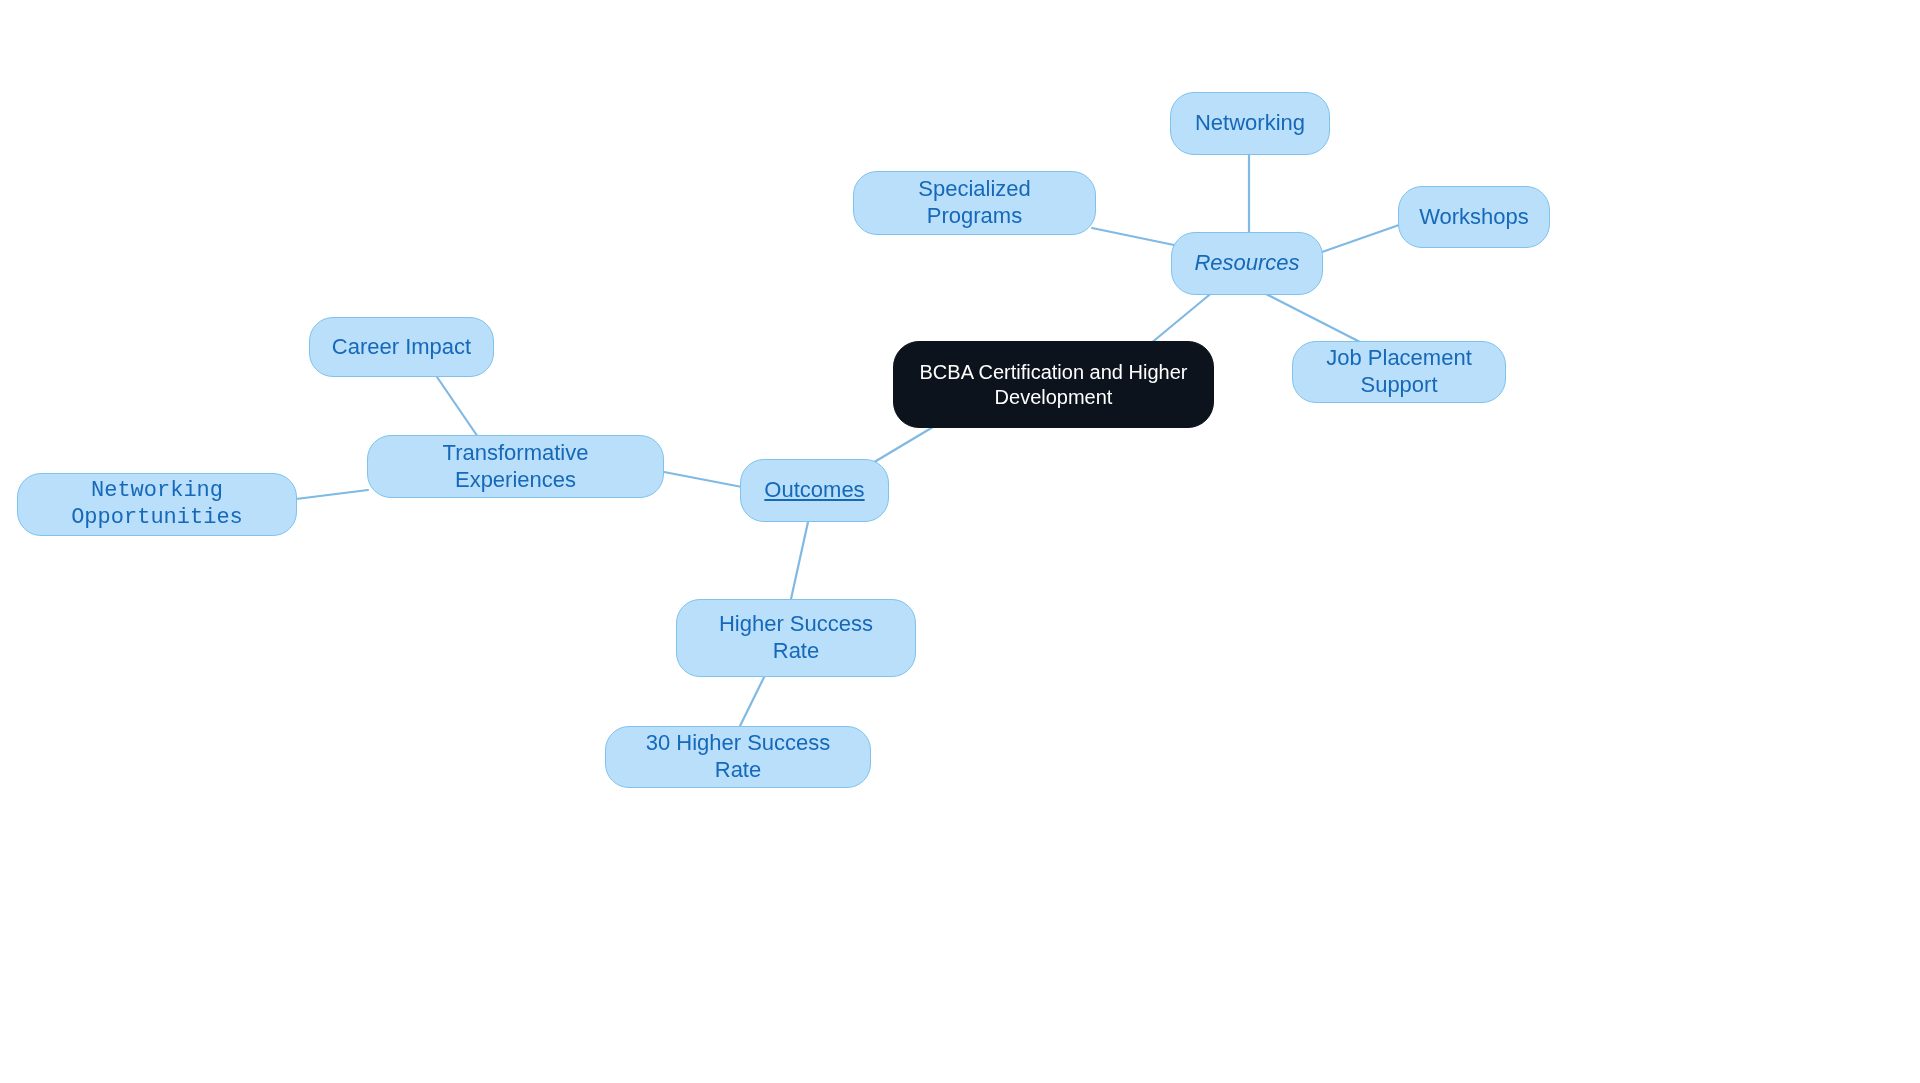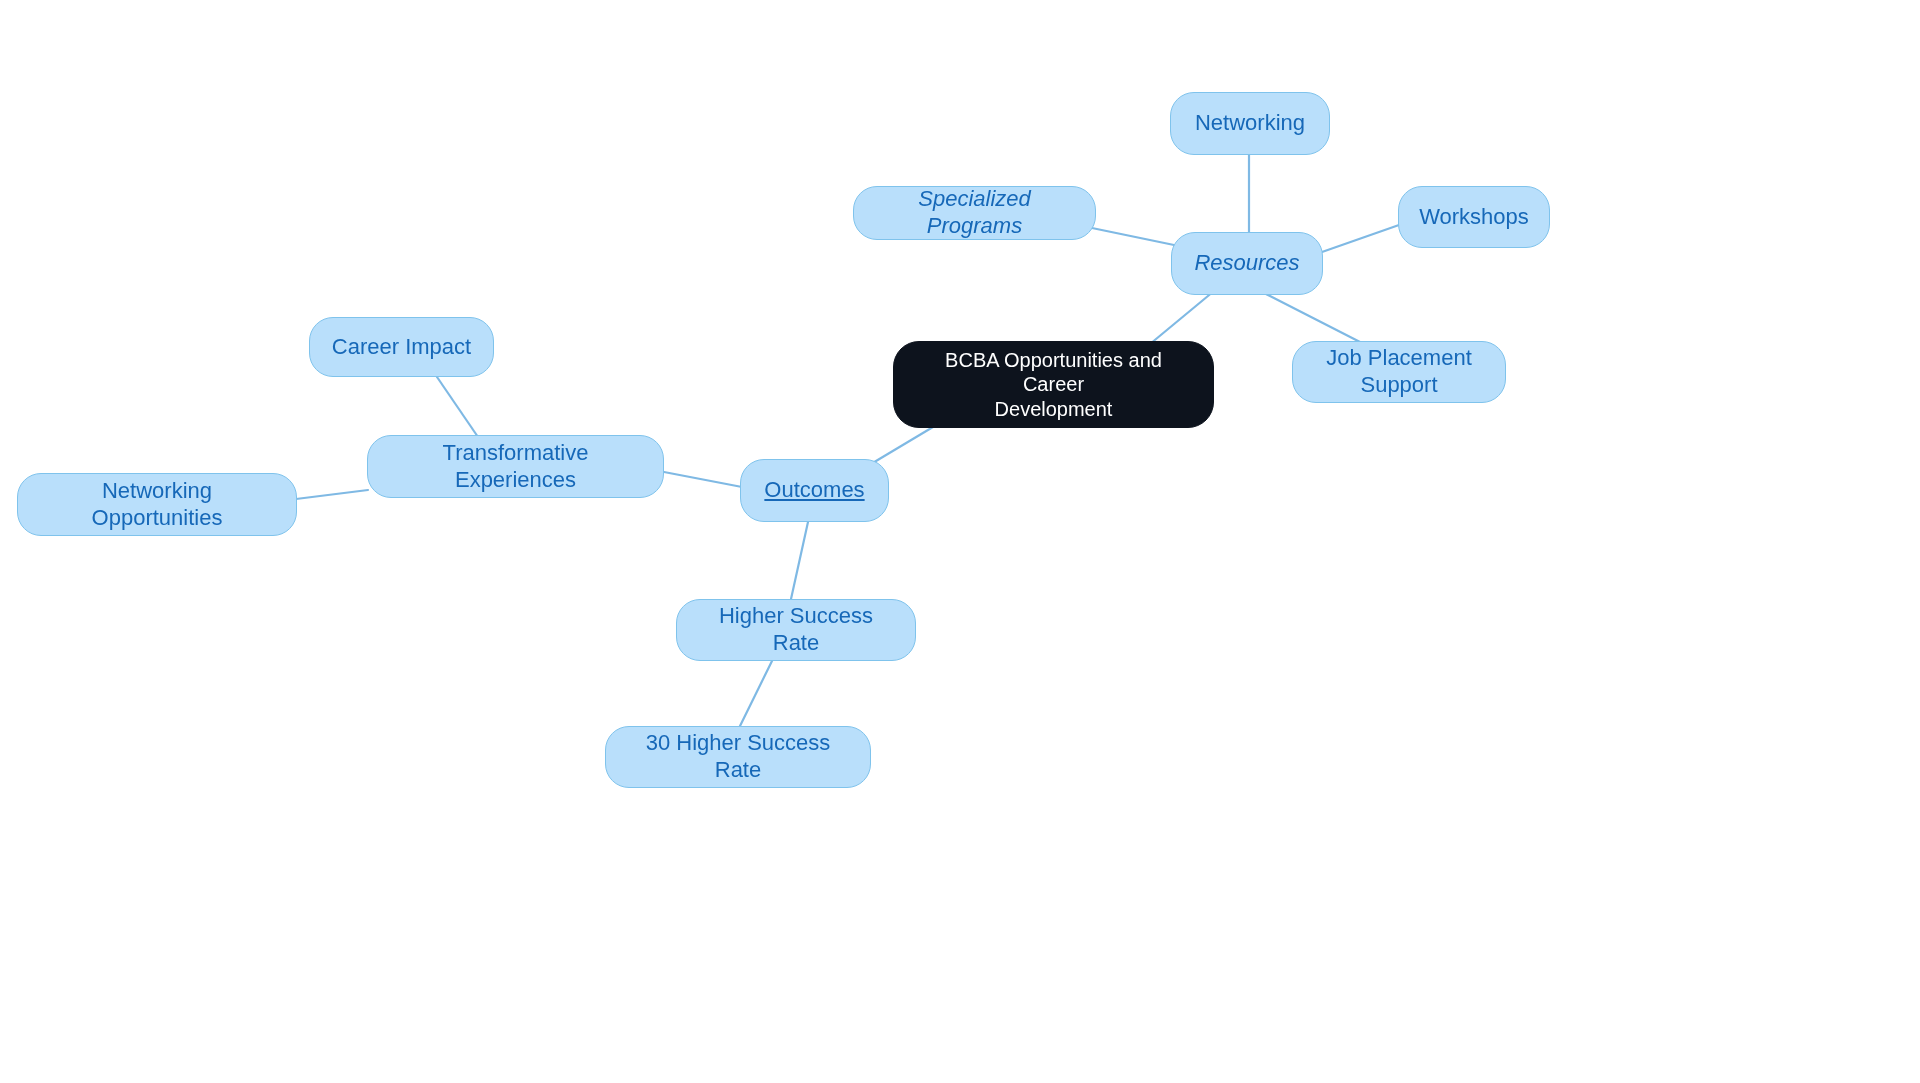--- a/index.html
+++ b/index.html
@@ -63,26 +63,26 @@
       <line x1="1174" y1="245" x2="1092" y2="228" stroke="#7fb9e4" stroke-width="2.2" stroke-linecap="round"></line>
       <line x1="1322" y1="252" x2="1399" y2="225" stroke="#7fb9e4" stroke-width="2.2" stroke-linecap="round"></line>
       <line x1="1266" y1="294" x2="1360" y2="342" stroke="#7fb9e4" stroke-width="2.2" stroke-linecap="round"></line>
       <line x1="938" y1="424" x2="871" y2="464" stroke="#7fb9e4" stroke-width="2.2" stroke-linecap="round"></line>
       <line x1="742" y1="487" x2="664" y2="472" stroke="#7fb9e4" stroke-width="2.2" stroke-linecap="round"></line>
       <line x1="478" y1="437" x2="437" y2="377" stroke="#7fb9e4" stroke-width="2.2" stroke-linecap="round"></line>
       <line x1="368" y1="490" x2="296" y2="499" stroke="#7fb9e4" stroke-width="2.2" stroke-linecap="round"></line>
       <line x1="808" y1="522" x2="791" y2="599" stroke="#7fb9e4" stroke-width="2.2" stroke-linecap="round"></line>
       <line x1="772" y1="661" x2="740" y2="726" stroke="#7fb9e4" stroke-width="2.2" stroke-linecap="round"></line>
     </svg>
-<div class="node root" style="left: 893px; top: 341px; width: 321px; height: 87px;">BCBA Opportunities and Career
+<div class="node root" style="left: 893px; top: 341px; width: 321px; height: 87px;">BCBA Certification and Higher
 Development</div>
     <div class="node branch" style="left: 1171px; top: 232px; width: 152px; height: 63px; font-style: italic;">Resources</div>
     <div class="node branch" style="left: 1170px; top: 92px; width: 160px; height: 63px;">Networking</div>
-    <div class="node branch" style="left: 853px; top: 186px; width: 243px; height: 54px; font-style: italic;">Specialized Programs</div>
+    <div class="node branch" style="left: 853px; top: 171px; width: 243px; height: 64px;">Specialized Programs</div>
     <div class="node branch" style="left: 1398px; top: 186px; width: 152px; height: 62px;">Workshops</div>
     <div class="node branch" style="left: 1292px; top: 341px; width: 214px; height: 62px;">Job Placement Support</div>
     <div class="node branch" style="left: 740px; top: 459px; width: 149px; height: 63px; text-decoration: underline;">Outcomes</div>
     <div class="node branch" style="left: 367px; top: 435px; width: 297px; height: 63px;">Transformative Experiences</div>
     <div class="node branch" style="left: 309px; top: 317px; width: 185px; height: 60px;">Career Impact</div>
-    <div class="node branch" style="left: 17px; top: 473px; width: 280px; height: 63px;">Networking Opportunities</div>
-    <div class="node branch" style="left: 676px; top: 599px; width: 240px; height: 62px;">Higher Success Rate</div>
+    <div class="node branch" style="left: 17px; top: 473px; width: 280px; height: 63px; font-family: Liberation Mono, monospace;">Networking Opportunities</div>
+    <div class="node branch" style="left: 676px; top: 599px; width: 240px; height: 78px;">Higher Success Rate</div>
     <div class="node branch" style="left: 581px; top: 726px; width: 266px; height: 62px; margin-left: 24px;">30 Higher Success Rate</div>
   </div>
 
 </body></html>

